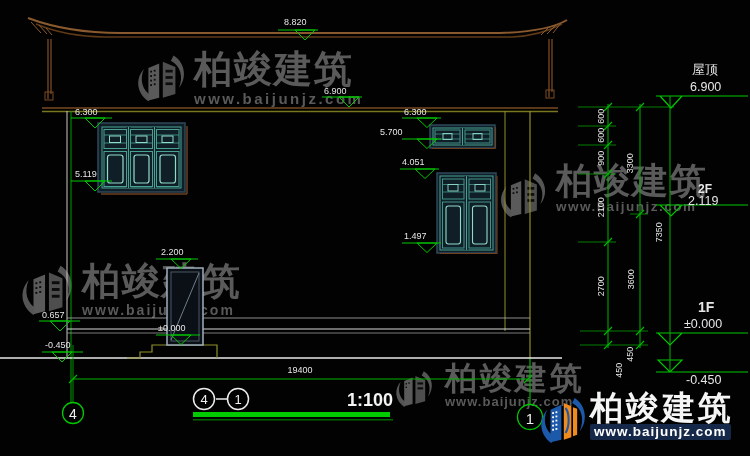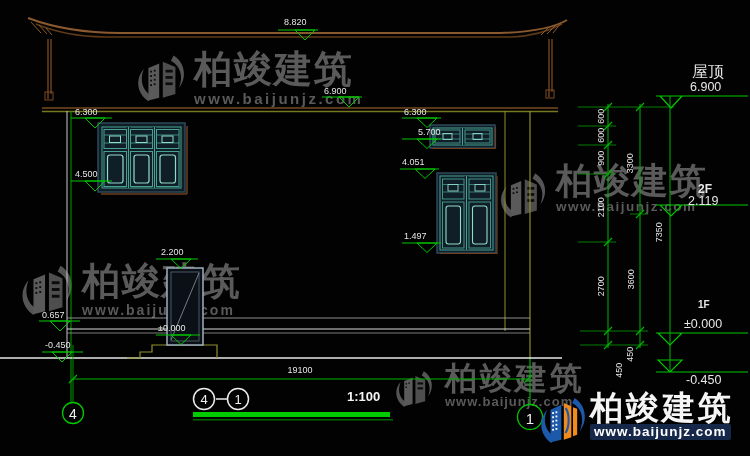--- a/index.html
+++ b/index.html
@@ -11,21 +11,21 @@
   .wm .url{position:absolute;font-weight:bold;color:#5a5a5a;white-space:nowrap;line-height:1;}
   .wm-color{z-index:3;}
   .wm-color .brand{color:#f5f5f5;text-shadow:1px 1px 1px #000,-1px -1px 1px #000;}
   .wm-color .url{color:#fff;background:#16284a;padding:1px 4px;border-radius:2px;}
   .txt{position:absolute;z-index:4;color:#e6e6e6;white-space:nowrap;line-height:1.15;}
   .dim{font-size:9px;}
   .rot{transform:rotate(-90deg);transform-origin:center;text-align:center;}
   .ctr{text-align:center;}
   .rlab{font-size:12.5px;}
   .title-cn{font-size:25px;font-weight:bold;letter-spacing:1px;color:#f4f4f4;}
-  .title-scale{font-size:13px;font-weight:bold;color:#f4f4f4;text-align:center;}
+  .title-scale{font-size:18px;font-weight:bold;color:#f4f4f4;text-align:center;}
   .bubble-num{font-size:13px;color:#f0f0f0;}
   .axis-num{font-size:14px;color:#f0f0f0;}
 </style>
 </head>
 <body>
 
 <div id="canvas">
 
   <div class="wm" style="left:134px;top:47px;width:240px;height:62px">
     <svg width="54" height="60" viewBox="0 0 60 60">
@@ -272,49 +272,49 @@
     </g>
     <g>
       <rect x="193" y="412" width="197" height="5" fill="#00cc00"></rect>
       <rect x="193" y="419" width="200" height="1.5" fill="#006600"></rect>
     </g>
   </svg>
 
   <div class="txt dim" style="left:284px;top:17px">8.820</div>
   <div class="txt dim" style="left:324px;top:86px">6.900</div>
   <div class="txt dim" style="left:75px;top:107px">6.300</div>
-  <div class="txt dim" style="left:75px;top:169px">4.500</div>
+  <div class="txt dim" style="left:75px;top:169px">5.119</div>
   <div class="txt dim" style="left:161px;top:247px">2.200</div>
   <div class="txt dim" style="left:158px;top:323px">±0.000</div>
   <div class="txt dim" style="left:42px;top:310px">0.657</div>
   <div class="txt dim" style="left:45px;top:340px">-0.450</div>
   <div class="txt dim" style="left:404px;top:107px">6.300</div>
-  <div class="txt dim" style="left:418px;top:127px">5.700</div>
+  <div class="txt dim" style="left:380px;top:127px">5.700</div>
   <div class="txt dim" style="left:402px;top:157px">4.051</div>
   <div class="txt dim" style="left:404px;top:231px">1.497</div>
 
-  <div class="txt rlab" style="left:692px;top:63px;font-size:16px">屋顶</div>
+  <div class="txt rlab" style="left:692px;top:63px;font-size:13px">屋顶</div>
   <div class="txt rlab" style="left:690px;top:80px">6.900</div>
   <div class="txt rlab" style="left:698px;top:183px;font-weight:bold;font-size:12px">2F</div>
   <div class="txt rlab" style="left:688px;top:194px">2.119</div>
-  <div class="txt rlab" style="left:698px;top:299px;font-weight:bold;font-size:10px">1F</div>
+  <div class="txt rlab" style="left:698px;top:299px;font-weight:bold;font-size:14px">1F</div>
   <div class="txt rlab" style="left:684px;top:317px">±0.000</div>
   <div class="txt rlab" style="left:686px;top:373px">-0.450</div>
 
   <div class="txt dim rot" style="left:581px;top:111px;width:40px">600</div>
   <div class="txt dim rot" style="left:581px;top:130px;width:40px">600</div>
   <div class="txt dim rot" style="left:581px;top:153px;width:40px">900</div>
   <div class="txt dim rot" style="left:581px;top:202px;width:40px">2100</div>
   <div class="txt dim rot" style="left:581px;top:281px;width:40px">2700</div>
   <div class="txt dim rot" style="left:599px;top:365px;width:40px">450</div>
   <div class="txt dim rot" style="left:610px;top:158px;width:40px">3300</div>
   <div class="txt dim rot" style="left:611px;top:274px;width:40px">3600</div>
   <div class="txt dim rot" style="left:610px;top:349px;width:40px">450</div>
   <div class="txt dim rot" style="left:639px;top:227px;width:40px">7350</div>
-  <div class="txt dim ctr" style="left:280px;top:365px;width:40px">19100</div>
+  <div class="txt dim ctr" style="left:280px;top:365px;width:40px">19400</div>
 
   <div class="txt axis-num ctr" style="left:66px;top:406px;width:14px">4</div>
   <div class="txt axis-num ctr" style="left:523px;top:410px;width:14px;font-size:15px">1</div>
 
   <div class="txt bubble-num ctr" style="left:198px;top:393px;width:12px">4</div>
   <div class="txt bubble-num ctr" style="left:232px;top:393px;width:12px">1</div>
   <div class="txt title-scale" style="left:347px;top:390px">1:100</div>
 
 </div>
 

